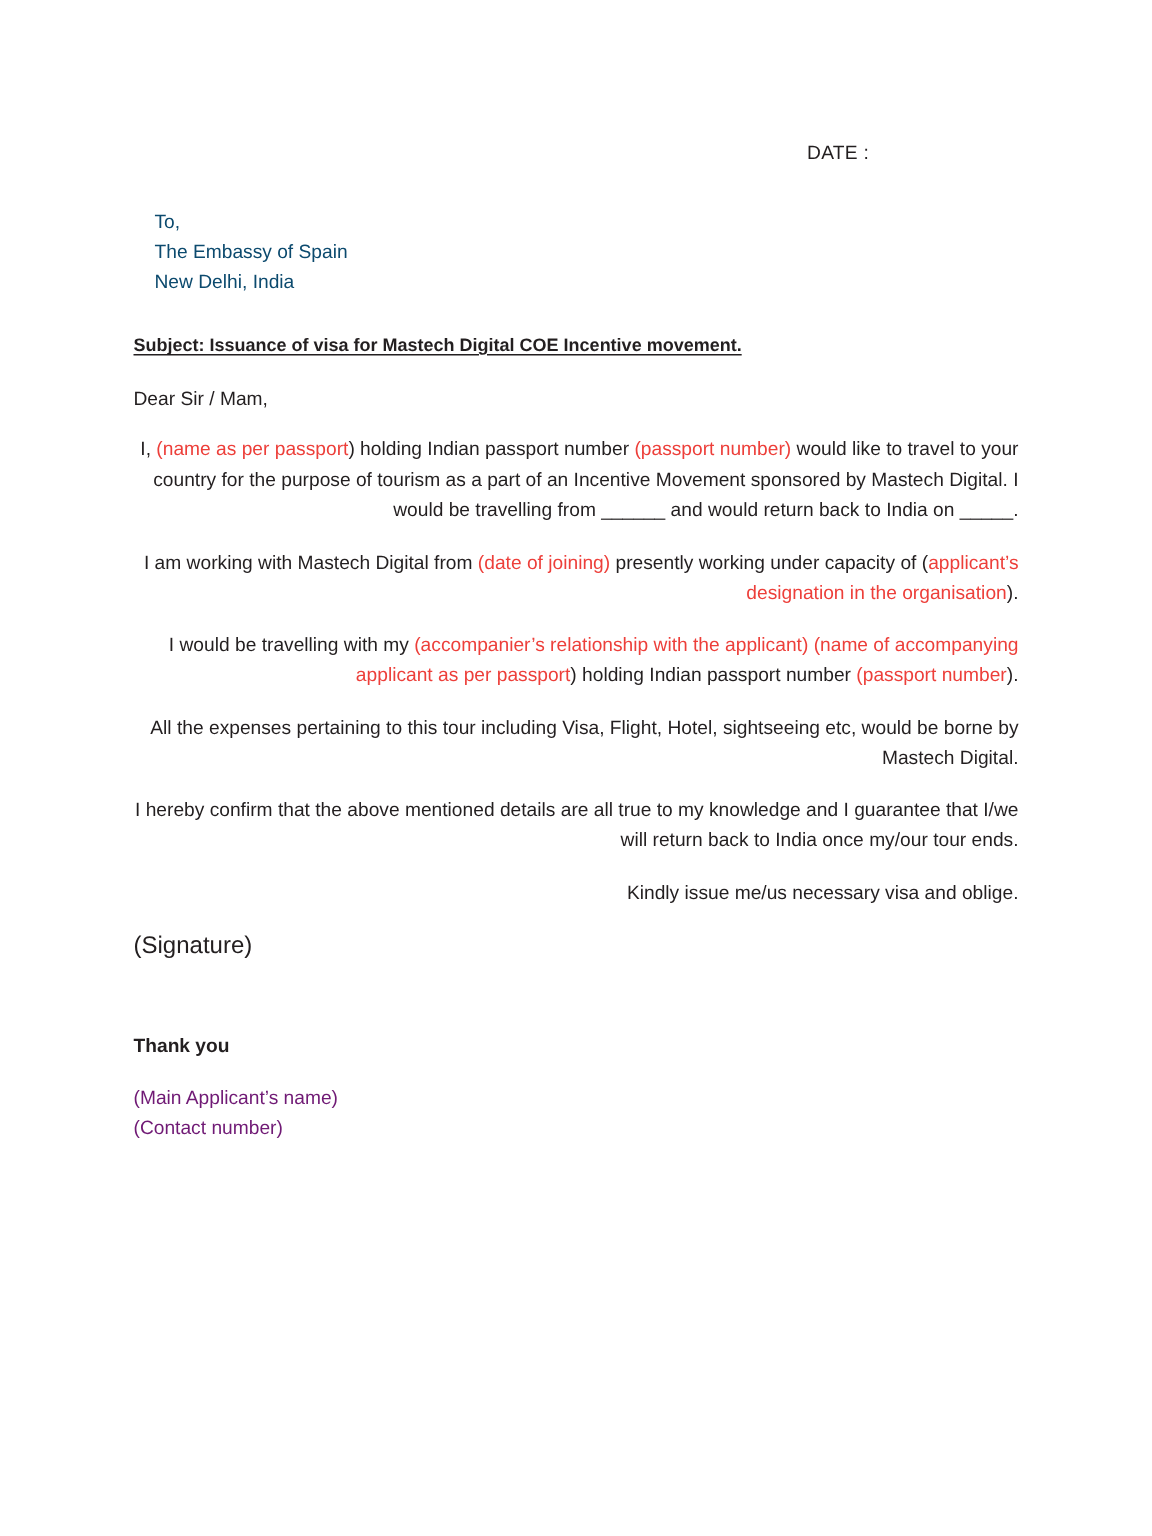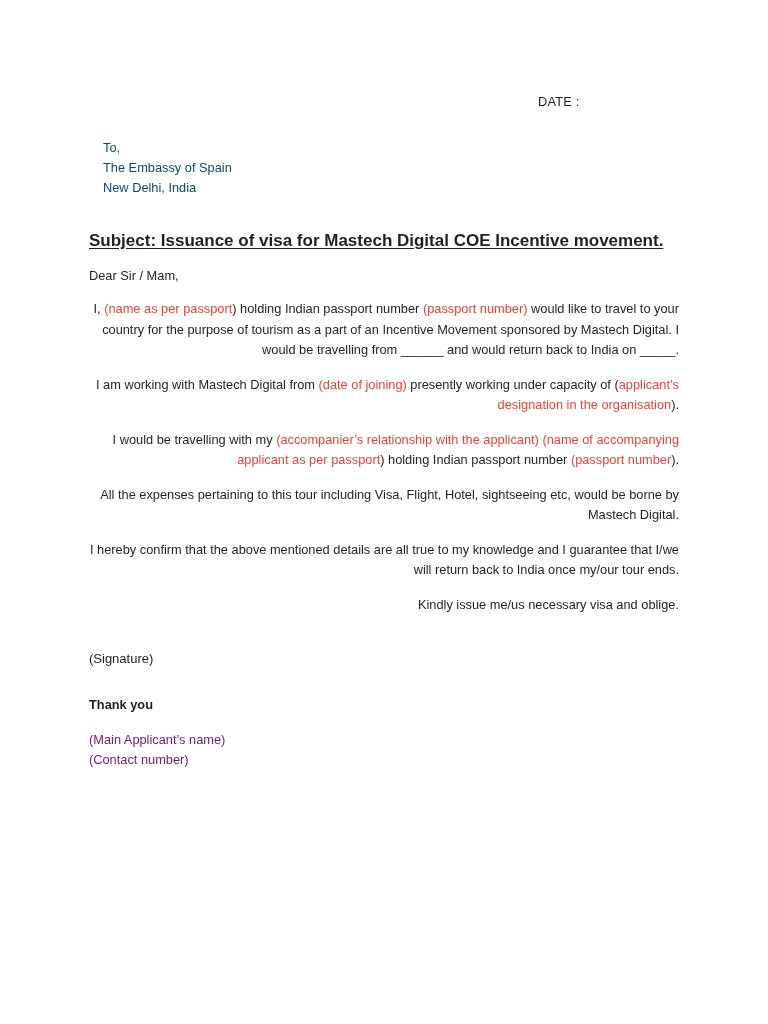--- a/index.html
+++ b/index.html
@@ -49,22 +49,22 @@
     line-height: 20px;
     color: #0c4a6e;
     margin-left: 14px;
   }
   .address-line {
     white-space: pre;
   }
 
   
   .subject {
-    margin-top: 33px;
-    font-size: 17px;
+    margin-top: 23px;
+    font-size: 12px;
     line-height: 19px;
     font-weight: bold;
     text-decoration: underline;
     text-underline-offset: 2px;
     color: #231f20;
   }
 
   
   .salutation {
     margin-top: 16px;
@@ -83,27 +83,27 @@
   }
   .seg-red {
     color: #ed3f3a;
   }
   .seg-black {
     color: #231f20;
   }
 
   
   .signature {
-    margin-top: 34px;
-    font-size: 13px;
+    margin-top: 16px;
+    font-size: 16px;
     line-height: 19px;
     color: #231f20;
   }
   .thanks {
-    margin-top: 27px;
+    margin-top: 47px;
     font-size: 12.8px;
     line-height: 19px;
     font-weight: bold;
     color: #231f20;
   }
   .closing-block {
     margin-top: 16px;
     font-size: 12.8px;
     line-height: 20px;
     color: #701a75;

